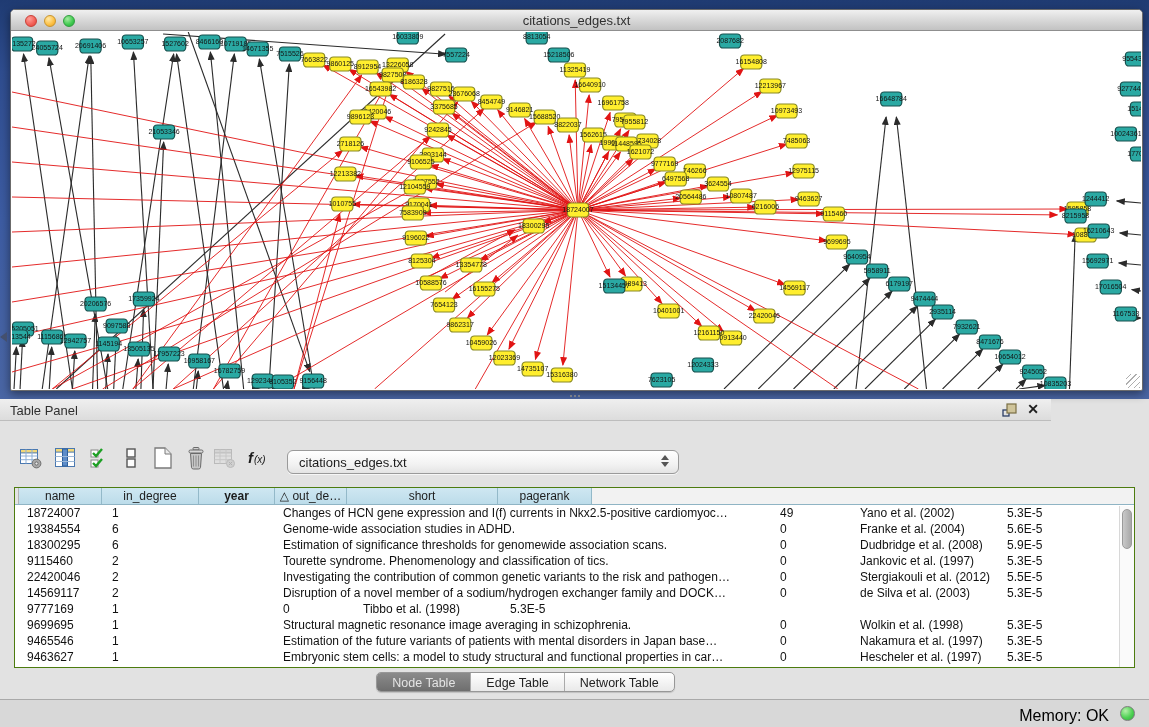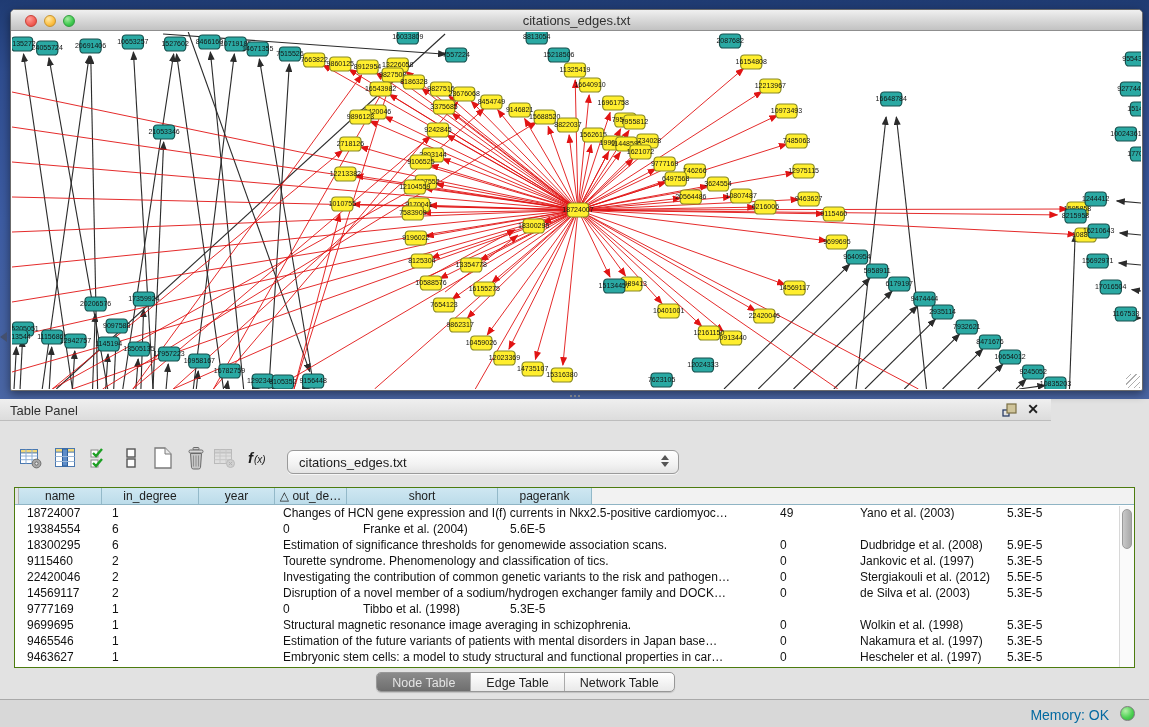--- a/index.html
+++ b/index.html
@@ -50,37 +50,37 @@
   .combo .arrows i.dn{border-top:5px solid #555;}
 
   .tablewrap{position:absolute;left:14px;top:88px;width:1121px;height:181px;border:1px solid #4d7c0f;background:#fff;overflow:hidden;}
   .thead{display:flex;height:17px;background:linear-gradient(180deg,#cfe7f2,#bcdcea);border-bottom:1px solid #8fb4c4;}
   .th{flex:0 0 auto;font-size:12px;color:#1d1d1d;text-align:center;line-height:17px;border-right:1px solid #93b9c9;
     overflow:hidden;white-space:nowrap;cursor:pointer;}
   .th.corner{background:#e4e4e4;border-right:1px solid #b5b5b5;}
   .th.filler{background:#f2f2f2;border-right:none;flex:1 1 auto;}
   .trow{display:flex;height:16px;}
   .td{flex:0 0 auto;font-size:12px;color:#111;line-height:16px;white-space:nowrap;overflow:hidden;}
-  .w-corner{width:4px;} .w0{width:83px;} .w1{width:97px;} .w2{width:76px;} .w3{width:497px;}
+  .w-corner{width:4px;} .w0{width:83px;} .w1{width:97px;} .w2{width:76px;font-weight:bold;} .w3{width:497px;}
   .w4{width:72px;} .w5{width:151px;} .w6{width:94px;}
   .td.c0{padding-left:8px;} .td.c1{padding-left:10px;} .td.c2{padding-left:18px;margin-top:28px;} .td.c3{padding-left:8px;}
   .td.c4{padding-left:8px;} .td.c5{padding-left:16px;} .td.c6{padding-left:12px;}
   .vscroll{position:absolute;right:0;top:18px;bottom:0;width:15px;background:#fafafa;border-left:1px solid #d8d8d8;}
   .vthumb{position:absolute;left:2px;top:3px;width:10px;height:40px;border-radius:6px;
     background:linear-gradient(90deg,#c9c9c9,#a8a8a8);border:1px solid #9a9a9a;}
 
   .tabbar{position:absolute;left:0;top:273px;right:0;height:26px;display:flex;justify-content:center;}
   .segwrap{display:flex;height:20px;border:1px solid #979797;border-radius:5px;overflow:hidden;
     background:linear-gradient(180deg,#ffffff,#e9e9e9);box-shadow:0 1px 1px rgba(0,0,0,.15);}
   .seg{font-size:12.5px;color:#222;line-height:20px;padding:0 15px;border-right:1px solid #aaa;cursor:pointer;}
   .seg:last-child{border-right:none;}
   .seg.sel{background:linear-gradient(180deg,#8b8b8b,#6e6e6e);color:#e4e4e4;}
 
   .status-bar{position:absolute;left:0;top:699px;width:1149px;height:28px;background:#d8d8d8;border-top:1px solid #a9a9a9;}
-  .mem-label{position:absolute;right:40px;top:7px;font-size:14px;color:#0369a1;}
+  .mem-label{position:absolute;right:40px;top:7px;font-size:16px;color:#000000;}
   .mem-dot{position:absolute;right:14px;top:6px;width:15px;height:15px;border-radius:50%;
     background:radial-gradient(circle at 35% 30%,#b4f0a9,#4ed153 55%,#2eae3c);border:1px solid #7b7b7b;}
 </style>
 </head>
 <body>
 
 <div class="screen">
 
   <div class="desktop">
     <div class="net-window">
@@ -859,28 +859,29 @@
           <div class="th filler"></div>
         </div>
       <div id="tbody">
           <div class="trow">
             <div class="td w-corner"></div>
             <div class="td w0 c0">18724007</div>
             <div class="td w1 c1">1</div>
             <div class="td w2 c2">2008</div>
             <div class="td w3 c3">Changes of HCN gene expression and I(f) currents in Nkx2.5-positive cardiomyoc…</div>
             <div class="td w4 c4">49</div>
-            <div class="td w5 c5">Yano et al. (2003)</div>
+            <div class="td w5 c5">Yano et al. (2002)</div>
             <div class="td w6 c6">5.3E-5</div>
           </div>
           <div class="trow">
             <div class="td w-corner"></div>
             <div class="td w0 c0">19384554</div>
             <div class="td w1 c1">6</div>
             <div class="td w2 c2">2009</div>
+            <div class="td w3 c3">Genome-wide association studies in ADHD.</div>
             <div class="td w4 c4">0</div>
             <div class="td w5 c5">Franke et al. (2004)</div>
             <div class="td w6 c6">5.6E-5</div>
           </div>
           <div class="trow">
             <div class="td w-corner"></div>
             <div class="td w0 c0">18300295</div>
             <div class="td w1 c1">6</div>
             <div class="td w2 c2">2008</div>
             <div class="td w3 c3">Estimation of significance thresholds for genomewide association scans.</div>

